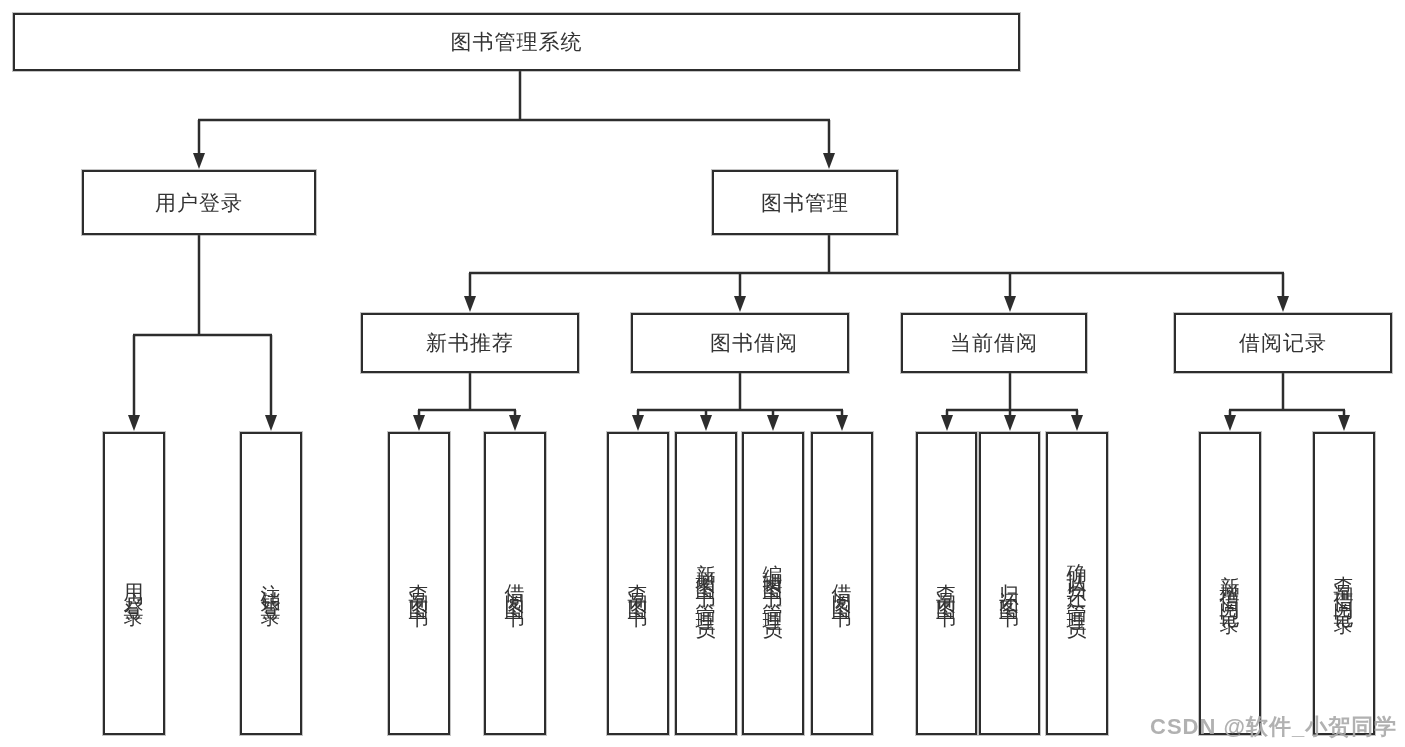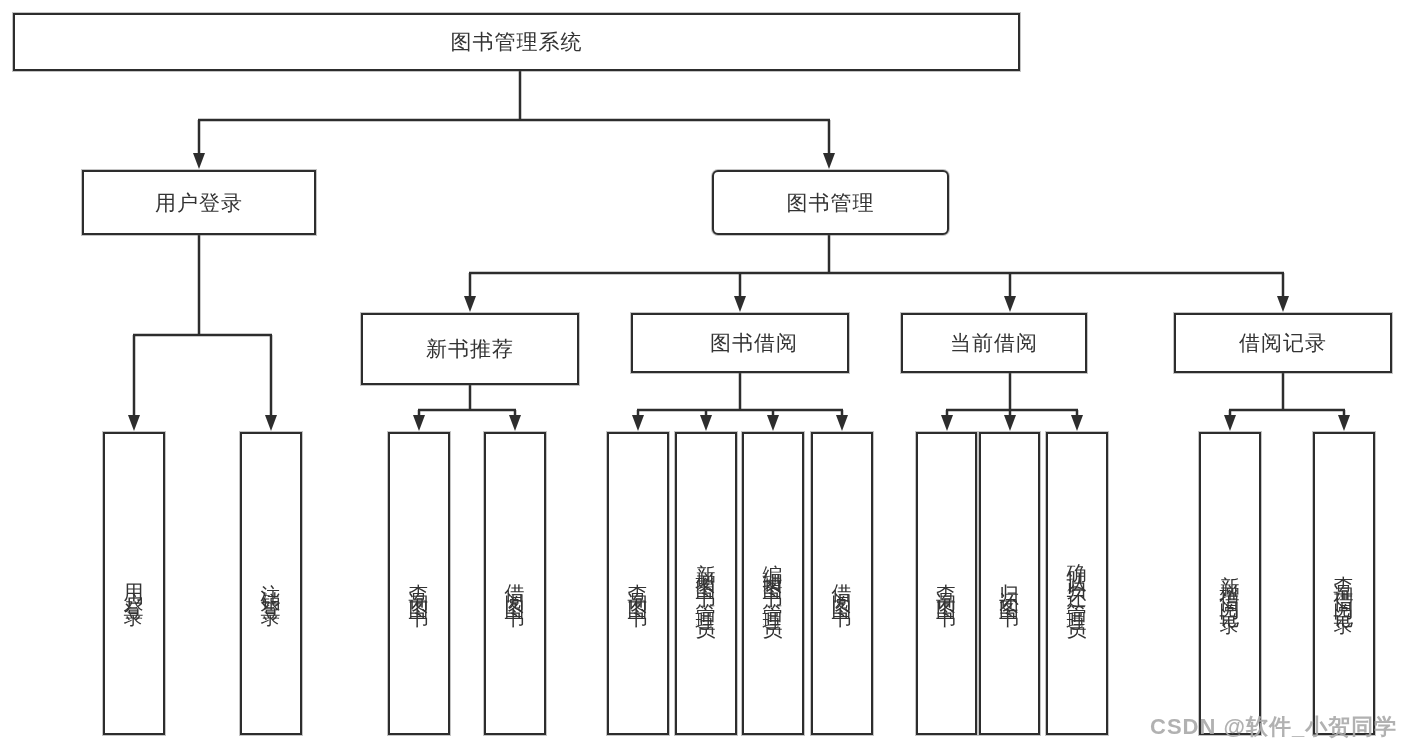--- a/index.html
+++ b/index.html
@@ -118,24 +118,24 @@
       <polygon points="1224,415 1236,415 1230,431" fill="#2d2d2d"></polygon>
       <polygon points="1338,415 1350,415 1344,431" fill="#2d2d2d"></polygon>
     </svg>
   <div id="watermark">CSDN @软件_小贺同学</div>
 <div class="node h" style="left: 13px; top: 13px; width: 1007px; height: 58px;">
       <span class="htxt">图书管理系统</span>
     </div>
     <div class="node h" style="left: 82px; top: 170px; width: 234px; height: 65px;">
       <span class="htxt">用户登录</span>
     </div>
-    <div class="node h" style="left: 712px; top: 170px; width: 237px; height: 65px; border-radius: 6px;">
+    <div class="node h" style="left: 712px; top: 170px; width: 186px; height: 65px;">
       <span class="htxt">图书管理</span>
     </div>
-    <div class="node h" style="left: 361px; top: 313px; width: 218px; height: 72px;">
+    <div class="node h" style="left: 361px; top: 313px; width: 218px; height: 60px;">
       <span class="htxt">新书推荐</span>
     </div>
     <div class="node h" style="left: 631px; top: 313px; width: 218px; height: 60px; padding-left: 28px;">
       <span class="htxt">图书借阅</span>
     </div>
     <div class="node h" style="left: 901px; top: 313px; width: 186px; height: 60px;">
       <span class="htxt">当前借阅</span>
     </div>
     <div class="node h" style="left: 1174px; top: 313px; width: 218px; height: 60px;">
       <span class="htxt">借阅记录</span>

